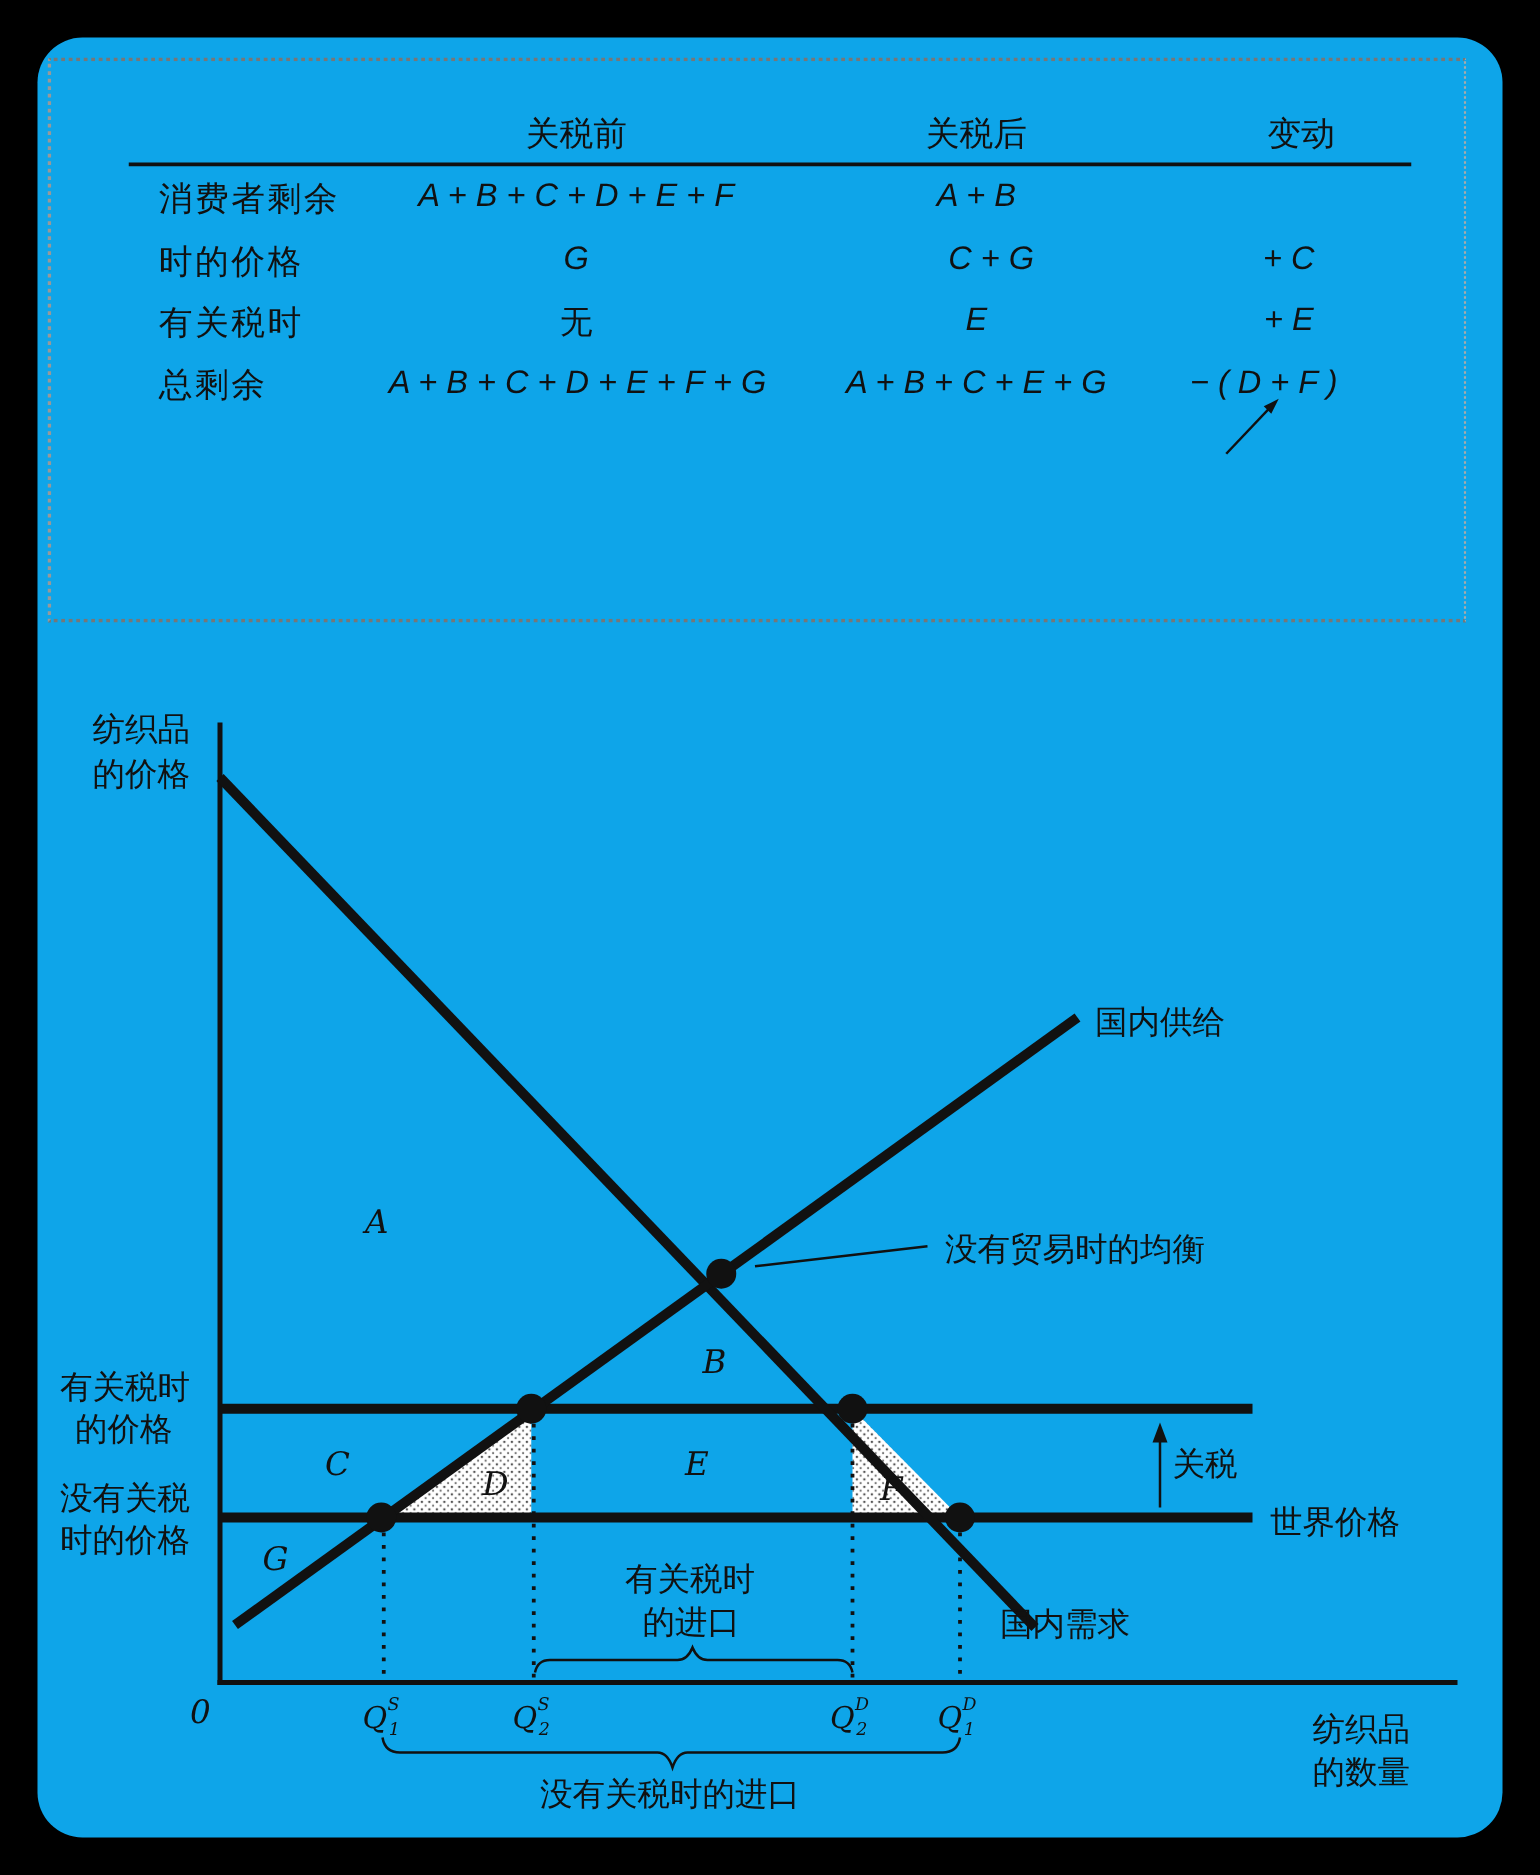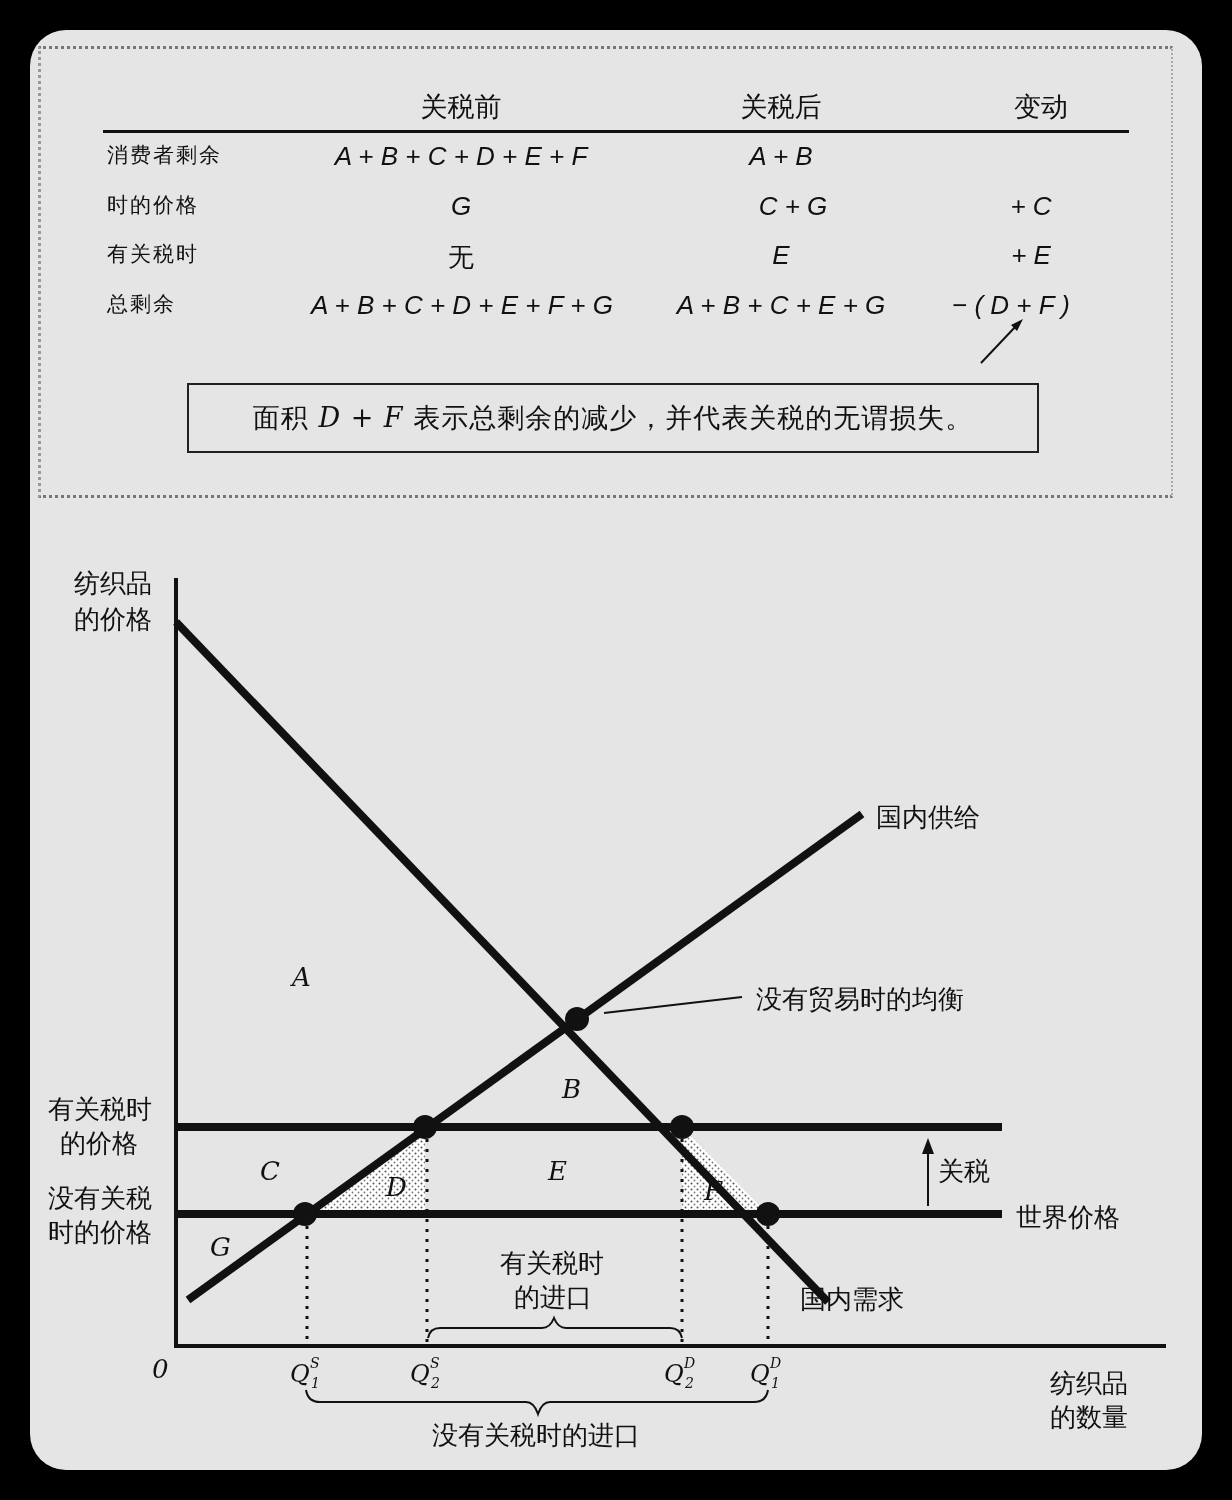--- a/index.html
+++ b/index.html
@@ -4,33 +4,33 @@
   <style>
     html, body { margin: 0; padding: 0; }
     body {
       width: 1232px; height: 1500px; background: #000000;
       position: relative; overflow: hidden;
       font-family: "DejaVu Sans", "Liberation Sans", sans-serif;
       color: #111111;
     }
     .frame {
       position: absolute; left: 30px; top: 30px; width: 1172px; height: 1440px;
-      background: #e5e5e5; border-radius: 36px; overflow: hidden;
+      background: #0ea5e9; border-radius: 36px; overflow: hidden;
     }
     
     .table-box {
       position: absolute; left: 8px; top: 16px; width: 1130px; height: 446px;
       border-top: 3px dotted #777; border-bottom: 3px dotted #777;
       border-left: 3px dotted #999; border-right: 2px dotted #aaa;
     }
     .tbl { position: absolute; left: 0; top: 0; width: 100%; height: 100%; }
     .hdr { position: absolute; top: 40px; font-size: 27px; text-align: center; }
     .rule { position: absolute; left: 62px; top: 81px; width: 1026px; height: 3px; background: #111; }
     .row { position: absolute; left: 0; width: 100%; height: 40px; }
-    .row .lbl { position: absolute; left: 66px; font-size: 21px; letter-spacing: 2px; }
+    .row .lbl { position: absolute; left: 86px; font-size: 27px; letter-spacing: 2px; }
     .row .cell { position: absolute; font-family: Liberation Sans, sans-serif; font-style: italic; font-size: 26px; text-align: center; white-space: pre; }
     .note {
       position: absolute; left: 146px; top: 334px; width: 852px; height: 70px;
       border: 2px solid #222; box-sizing: border-box;
       font-size: 27px; line-height: 66px; text-align: center; letter-spacing: 1px;
     }
     .note .math { font-family: "DejaVu Serif", "Liberation Serif", serif; font-style: italic; }
     .arrow-svg { position: absolute; left: 0; top: 0; }
     
     .chart { position: absolute; left: 0; top: 0; width: 1172px; height: 1440px; pointer-events: none; }
@@ -73,23 +73,20 @@
         <span class="cell" style="left:236px;width:370px;">A + B + C + D + E + F + G</span>
         <span class="cell" style="left:620px;width:240px;">A + B + C + E + G</span>
         <span class="cell" style="left:880px;width:180px;">− ( D + F )</span>
       </div>
 
       <svg class="arrow-svg" width="1130" height="446">
         <line x1="940" y1="314" x2="976" y2="276" stroke="#111" stroke-width="2"></line>
         <polygon points="982,270 970,276 976,282" fill="#111"></polygon>
       </svg>
 
-      <div class="note">
-        <span>面积 </span><span class="math">D + F</span><span> 表示总剩余的减少，并代表关税的无谓损失。</span>
-      </div>
     </div>
   </div>
 
   <svg class="chart" width="1172" height="1440" viewBox="0 0 1172 1440">
     <defs>
       <pattern id="stipple" width="6" height="6" patternUnits="userSpaceOnUse">
         <rect width="6" height="6" fill="#ffffff"></rect>
         <circle cx="1.5" cy="1.5" r="1" fill="#555"></circle>
         <circle cx="4.5" cy="4.5" r="0.9" fill="#777"></circle>
       </pattern>

